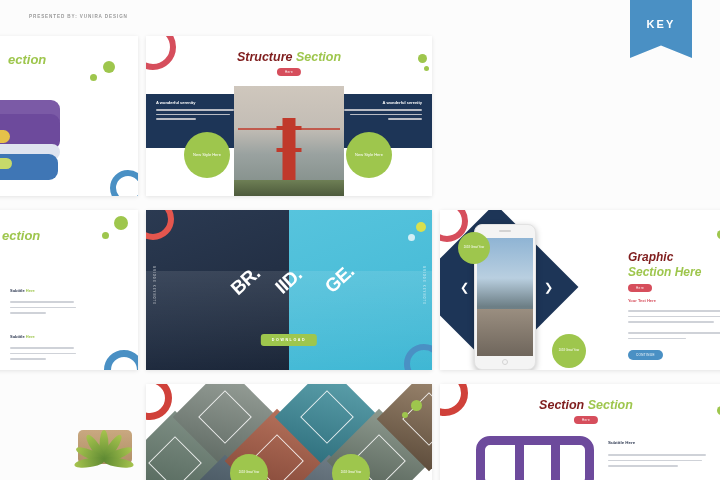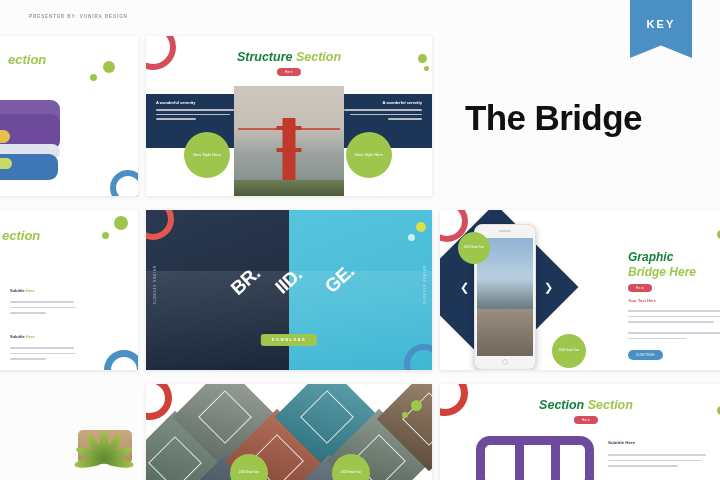--- a/index.html
+++ b/index.html
@@ -55,21 +55,21 @@
     position:absolute; border-radius:50%; background:#9ec64d;
     display:flex; align-items:center; justify-content:center; text-align:center;
     color:#fff; line-height:1.35;
   }
 
   .pill {
     display:inline-block; background:#d64e5c; color:#fff; border-radius:8px;
   }
 
   .sec-h { font-style:italic; font-weight:bold; white-space:nowrap;text-align:right; }
-  .sec-h .dark { color:#15803d; }
+  .sec-h .dark { color:#7f1d1d; }
   .sec-h .green { color:#9ec64d; }
 
   .body-line { background:#b9bcc4; height:1.5px; border-radius:1px; }
   .body-line.dk { background:#cfd2d8; }
   .sub-h { font-size:4px; font-weight:bold; color:#2f3a52; }
   .sub-h em { color:#9ec64d; font-style:normal; font-weight:bold; }
 
   
   #s1 { left:-62px; top:36px; width:200px; height:160px; }
   #s1 .hd { position:absolute; left:70px; top:16px; font-size:13px; }
@@ -205,21 +205,20 @@
 
 <div class="stage">
 
   <div class="presented">PRESENTED BY: VUNIRA DESIGN</div>
 
   <div class="ribbon">
     <span>KEY</span>
   </div>
 
   <div class="hero">
-    <div class="title">The Bridge</div>
   </div>
 
   <div class="slide" id="s1">
     <div class="sec-h hd">
       <span class="green">ection</span>
     </div>
     <div class="dot" style="left:165px;top:25px;width:12px;height:12px;background:#9ec64d;"></div>
     <div class="dot" style="left:152px;top:38px;width:7px;height:7px;background:#9ec64d;"></div>
 
     <div class="card-stack">
@@ -353,21 +352,21 @@
       <span>2018 Great Year</span>
     </div>
     <div class="g-circle" style="left:112px;top:124px;width:34px;height:34px;font-size:2.8px;">
       <span>2018 Great Year</span>
     </div>
 
     <div class="sec-h hd1">
       <span class="dark">Graphic</span>
     </div>
     <div class="sec-h hd2">
-      <span class="green">Bridge Here</span>
+      <span class="green">Section Here</span>
     </div>
     <div class="pill">Here</div>
     <div class="yth">Your Text Here</div>
 
     <div style="position:absolute;left:188px;top:100px;">
       <div class="body-line dk" style="width:96px;margin-bottom:4px;"></div>
       <div class="body-line dk" style="width:96px;margin-bottom:4px;"></div>
       <div class="body-line dk" style="width:86px;"></div>
     </div>
     <div style="position:absolute;left:188px;top:122px;">

